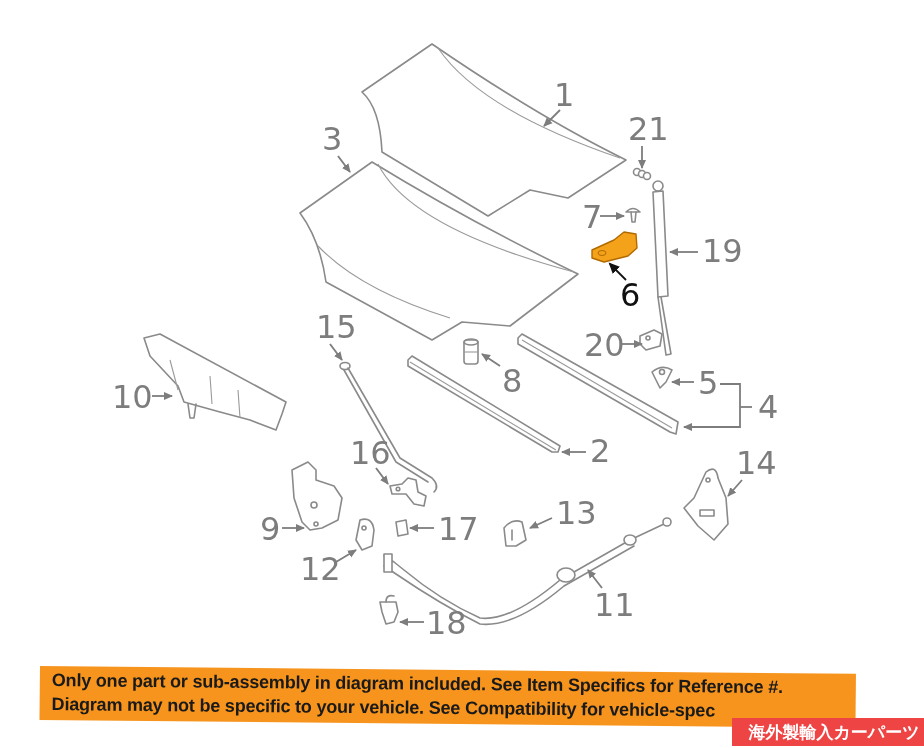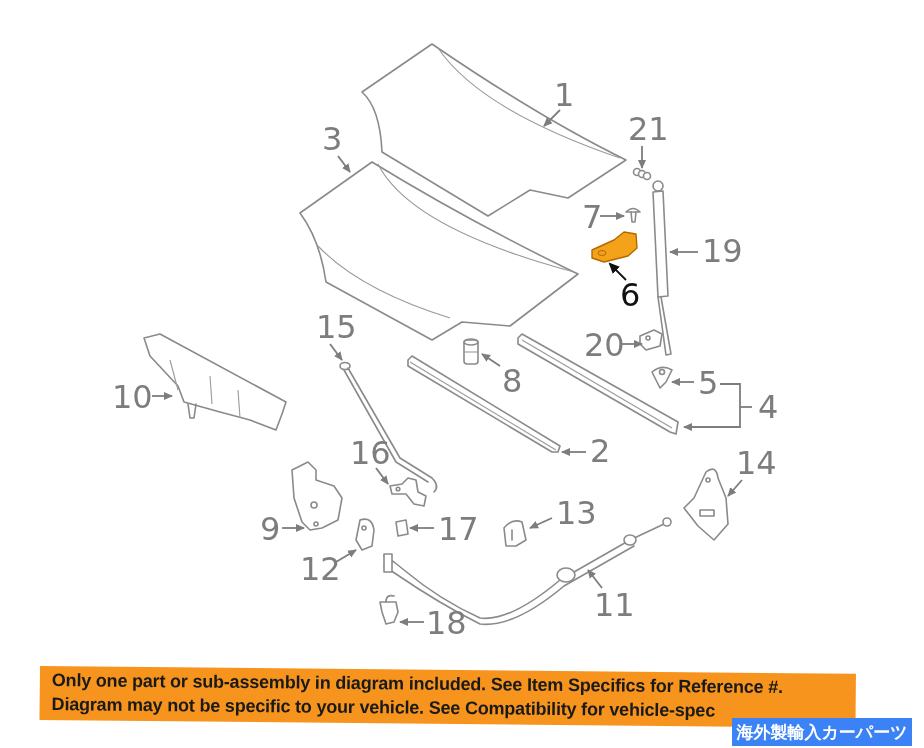--- a/index.html
+++ b/index.html
@@ -9,21 +9,21 @@
   .lnf { fill:#fff; stroke:#8a8a8a; stroke-width:1.6; stroke-linejoin:round; }
   .thin { fill:none; stroke:#9a9a9a; stroke-width:1.1; }
   .callout { font-family:"DejaVu Sans", sans-serif; font-size:32px; fill:#7d7d7d; }
   .callout.hl { fill:#111; }
   .arrow { stroke:#7d7d7d; stroke-width:1.8; fill:none; }
   .arrow.hl { stroke:#111; }
   #banner { position:absolute; left:40px; top:666px; width:816px; height:54px; background:#f7941d; transform:rotate(0.55deg); transform-origin:left top; }
   #banner .line { position:absolute; left:12px; font-family:"Liberation Sans", sans-serif; font-weight:bold; font-size:18px; color:#1a1a1a; white-space:nowrap; letter-spacing:-0.2px; }
   #banner .l1 { top:4px; }
   #banner .l2 { top:28px; }
-  #jp-badge { position:absolute; left:732px; top:718px; width:180px; height:28px; background:#3b82f6; color:#fff; font-family:"DejaVu Sans", sans-serif; font-weight:bold; font-size:17px; line-height:28px; text-align:center; white-space:nowrap; }
+  #jp-badge { position:absolute; left:732px; top:718px; width:180px; height:28px; background:#ef4444; color:#fff; font-family:"DejaVu Sans", sans-serif; font-weight:bold; font-size:17px; line-height:28px; text-align:center; white-space:nowrap;padding-left:12px; }
 </style>
 </head>
 <body>
 
 <svg id="diagram" viewBox="0 0 924 660" xmlns="http://www.w3.org/2000/svg">
   <defs>
     <marker id="ah" markerWidth="10" markerHeight="10" refX="8" refY="5" orient="auto" markerUnits="userSpaceOnUse">
       <path d="M0,1 L9,5 L0,9 Z" fill="#7d7d7d"></path>
     </marker>
     <marker id="ahk" markerWidth="12" markerHeight="12" refX="9" refY="6" orient="auto" markerUnits="userSpaceOnUse">

